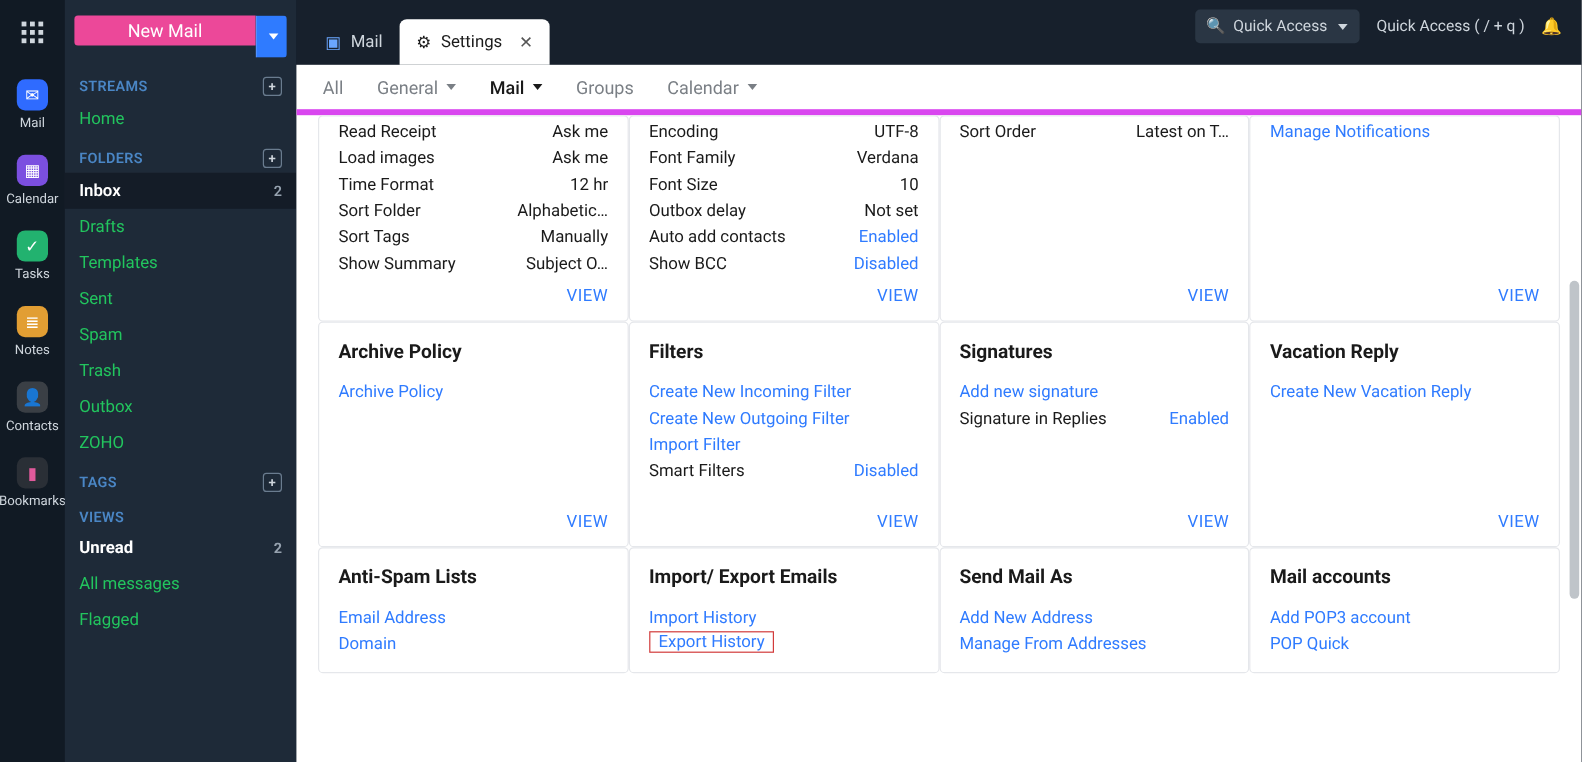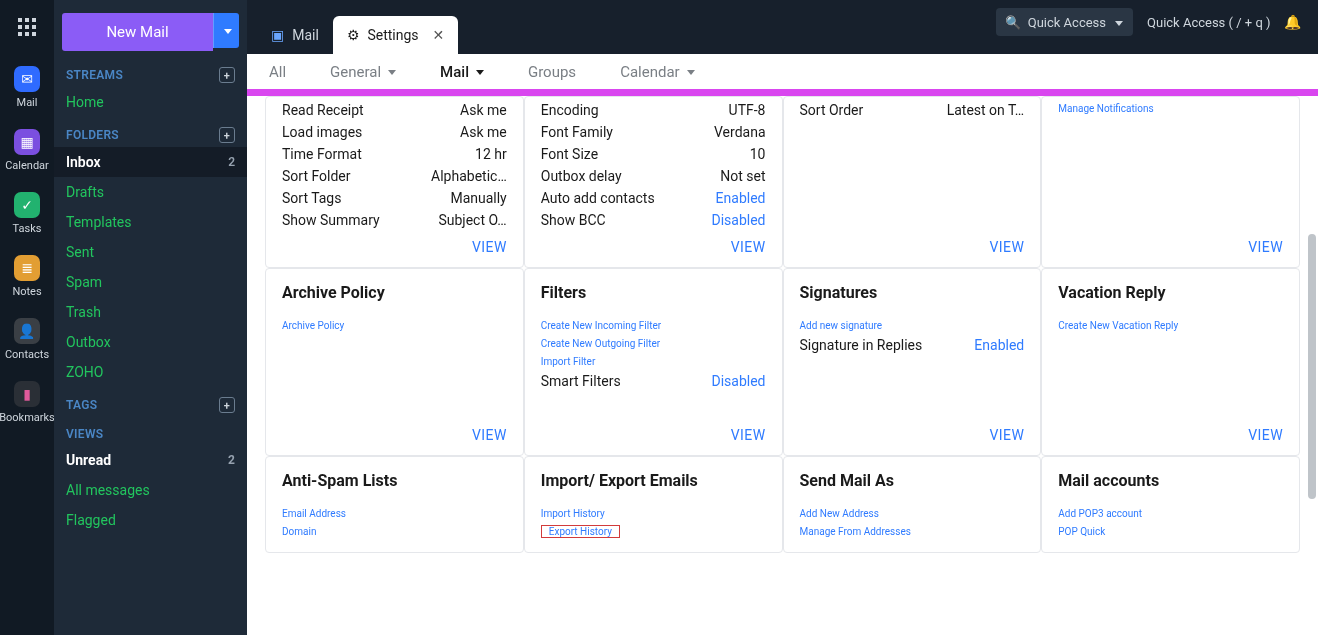--- a/index.html
+++ b/index.html
@@ -18,21 +18,21 @@
   .rail-mail    { background:#2f6bff; }
   .rail-cal     { background:#7b4fe0; }
   .rail-tasks   { background:#22b26f; }
   .rail-notes   { background:#e29e33; }
   .rail-contacts{ background:#3a3f45; }
   .rail-book    { background:#2a2f36; color:#e05a9b;}
 
   
   .left-col { width: 193px; background:#1e2a38; color:#cfd6dd; display:flex; flex-direction:column; }
   .newmail-wrap { padding:13px 8px 6px 8px; display:flex; }
-  .newmail-btn { flex:1; height:38px; background:#8b5cf6; color:#fff; border:none; border-radius:3px 0 0 3px; font-size:15px; cursor:pointer; }
+  .newmail-btn { flex:1; height:25px; background:#ec4899; color:#fff; border:none; border-radius:3px 0 0 3px; font-size:15px; cursor:pointer; }
   .newmail-caret { width:26px; height:35px; background:#2f7bff; border:none; border-left:1px solid rgba(255,255,255,0.25); border-radius:0 3px 3px 0; color:#fff; cursor:pointer; display:flex; align-items:center; justify-content:center; }
   .lhead { display:flex; align-items:center; justify-content:space-between; padding:10px 12px 4px 12px; font-size:12px; letter-spacing:.3px; color:#4a86c5; font-weight:600;}
   .lhead .plus { width:16px; height:16px; border:1px solid #6a7c8f; border-radius:3px; display:flex; align-items:center; justify-content:center; font-size:11px; color:#cfd6dd; cursor:pointer;}
   .litem { padding:7px 12px; display:flex; justify-content:space-between; align-items:center; cursor:pointer; font-size:14px; color:#22c55e;}
   .litem.active { background:#141c27; color:#fff; font-weight:600;}
   .litem .count { background:transparent; color:#96a2af; font-size:12px;}
   
   
   .main { flex:1; display:flex; flex-direction:column; background:#17202c; }
   .topbar { height:54px; display:flex; align-items:flex-end; padding:0 16px 0 10px; position:relative; }
@@ -41,35 +41,35 @@
   .tab-mail { color:#cfd6dd; }
   .tab-settings { background:#fff; color:#1a1a1a; }
   .tab-settings .close { color:#555; margin-left:6px; font-size:14px; cursor:pointer; }
   .top-right { margin-left:auto; display:flex; align-items:center; gap:14px; height:100%; color:#cfd6dd; padding-bottom:10px;}
   .qa-btn { background:#2a3644; border-radius:4px; height:28px; display:flex; align-items:center; padding:0 10px; font-size:13px; color:#cfd6dd; cursor:pointer; gap:6px;}
   .qa2 { font-size:13px; color:#cfd6dd; cursor:pointer;}
   .bell { color:#cfd6dd; cursor:pointer; }
 
   
   .panel { flex:1; background:#fff; border-radius:0; display:flex; flex-direction:column; overflow:hidden; }
-  .subtabs { height:42px; display:flex; align-items:center; gap:44px; padding:0 22px; border-bottom:7px solid #d946ef; font-size:15px; color:#7a7f85;}
+  .subtabs { height:42px; display:flex; align-items:center; gap:28px; padding:0 22px; border-bottom:5px solid #d946ef; font-size:15px; color:#7a7f85;}
   .subtabs .st { cursor:pointer; display:flex; align-items:center; gap:4px;}
   .subtabs .st.active { color:#1a1a1a; font-weight:500;}
   .caret { font-size:10px; color:inherit; }
 
   .scroll { flex:1; overflow:auto; padding:0 18px 30px 18px; }
   .cards { display:grid; grid-template-columns: repeat(4, 1fr); }
   .card { border:1px solid #e5e7eb; border-radius:4px; padding:14px 16px 12px 16px; background:#fff; display:flex; flex-direction:column; min-height:188px; }
   .card.top { min-height:auto; padding-top:2px; }
   .card h3 { font-size:16px; font-weight:700; color:#1a1a1a; margin-bottom:14px; }
   .kv { display:flex; justify-content:space-between; font-size:14px; padding:3px 0; color:#1a1a1a; }
   .kv .val { color:#1a1a1a; max-width: 130px; text-align:right; white-space:nowrap; overflow:hidden; text-overflow:ellipsis;}
   .kv .val.link, .link { color:#2f7bff; cursor:pointer; }
   .viewlink { margin-top:auto; text-align:right; color:#2f7bff; font-size:14px; letter-spacing:.4px; cursor:pointer; padding-top:8px;}
-  .linkitem { font-size:10px; color:#2f7bff; padding:3px 0; cursor:pointer; display:inline-block;}
+  .linkitem { font-size:14px; color:#2f7bff; padding:3px 0; cursor:pointer; display:inline-block;}
   .redbox { border:1.5px solid #d23b3b; padding:0 7px; display:inline-block; }
   
   
   .dd::after { content:""; display:inline-block; margin-left:3px; border-left:4px solid transparent; border-right:4px solid transparent; border-top:5px solid currentColor; vertical-align:middle;}
 
   
   .fake-scroll { position:absolute; right:2px; top:180px; width:8px; height:265px; background:#bfc4c9; border-radius:4px; }
   .panel { position:relative; }
 </style>
 </head>

